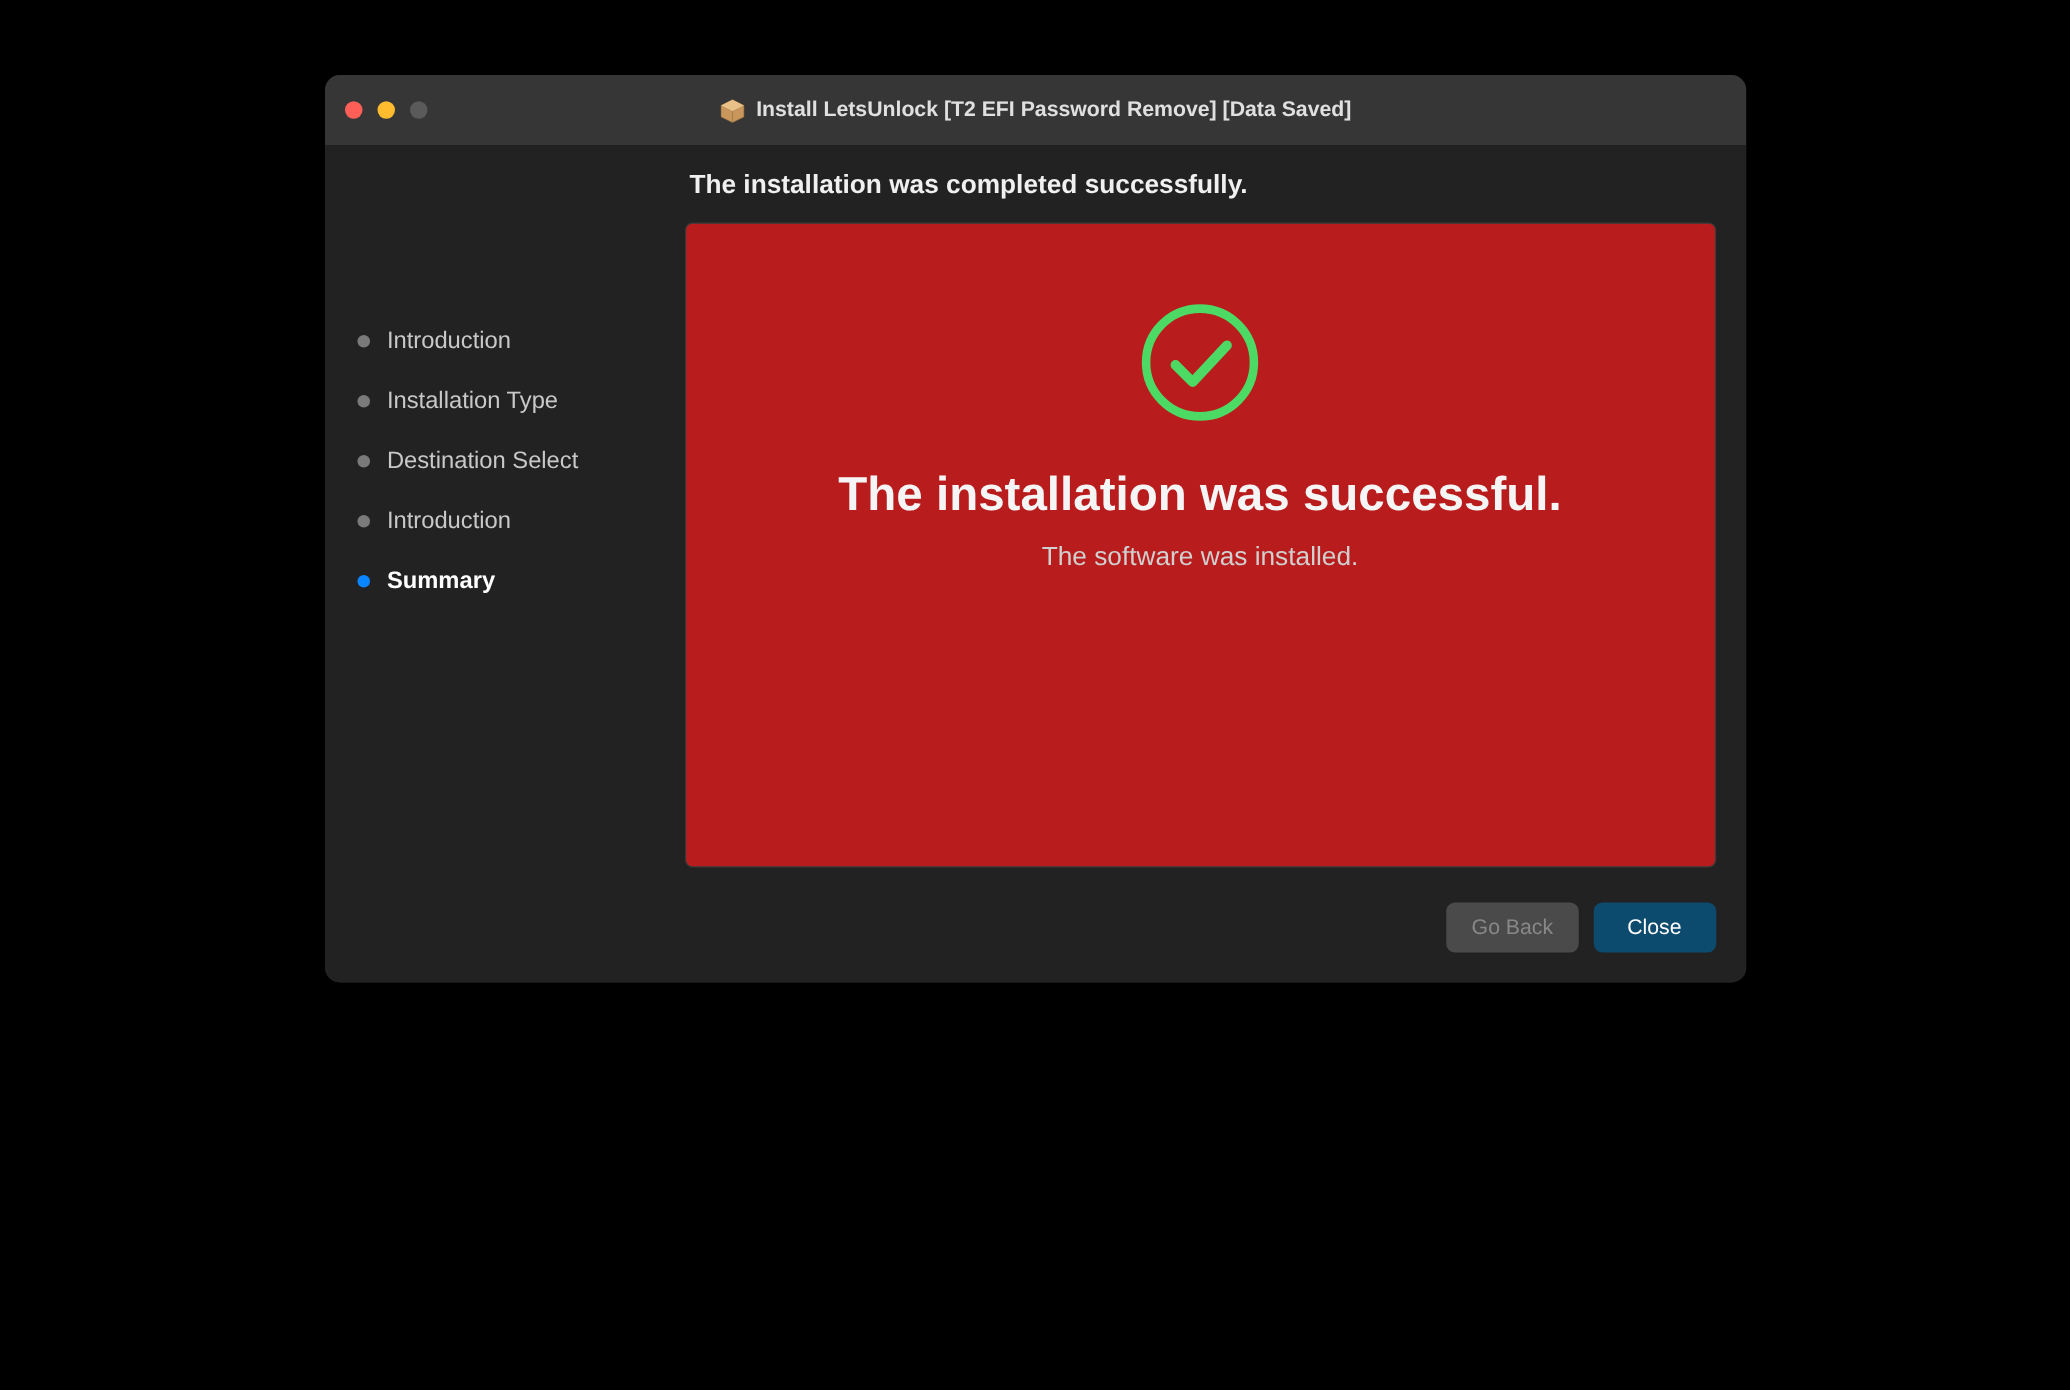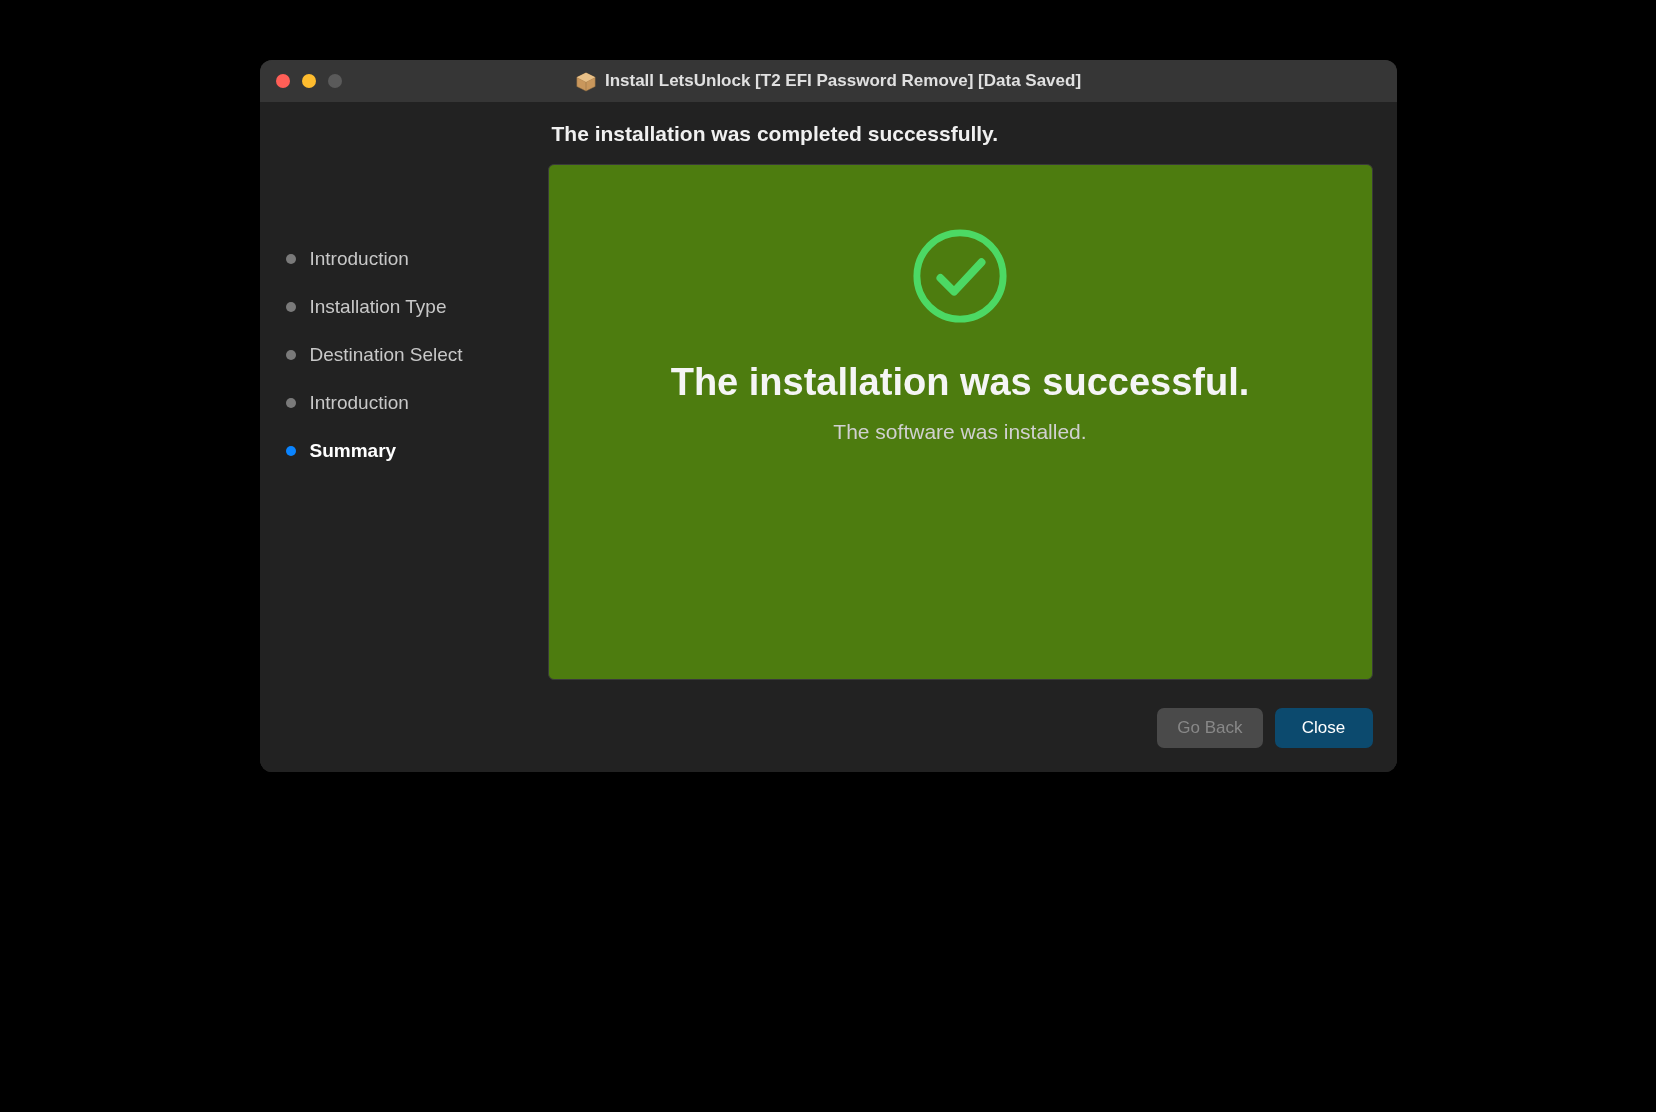--- a/index.html
+++ b/index.html
@@ -22,21 +22,21 @@
     .window {
       width: 1137px;
       background: #2a2a2a;
       border-radius: 12px;
       overflow: hidden;
       box-shadow: 0 20px 60px rgba(0,0,0,0.5);
     }
     
     .titlebar {
       background: #363636;
-      height: 42px;
+      height: 56px;
       display: flex;
       align-items: center;
       padding: 0 16px;
       position: relative;
     }
     
     .traffic-lights {
       display: flex;
       gap: 12px;
       align-items: center;
@@ -131,21 +131,21 @@
     .status-heading {
       color: #f0f0f0;
       font-size: 21px;
       font-weight: 600;
       margin-bottom: 18px;
       padding-left: 4px;
     }
     
     .result-panel {
       flex: 1;
-      background: #4d7c0f;
+      background: #b91c1c;
       border: 1px solid #3a3a3a;
       border-radius: 6px;
       display: flex;
       flex-direction: column;
       align-items: center;
       padding-top: 62px;
       margin-bottom: 8px;
     }
     
     .success-icon {

